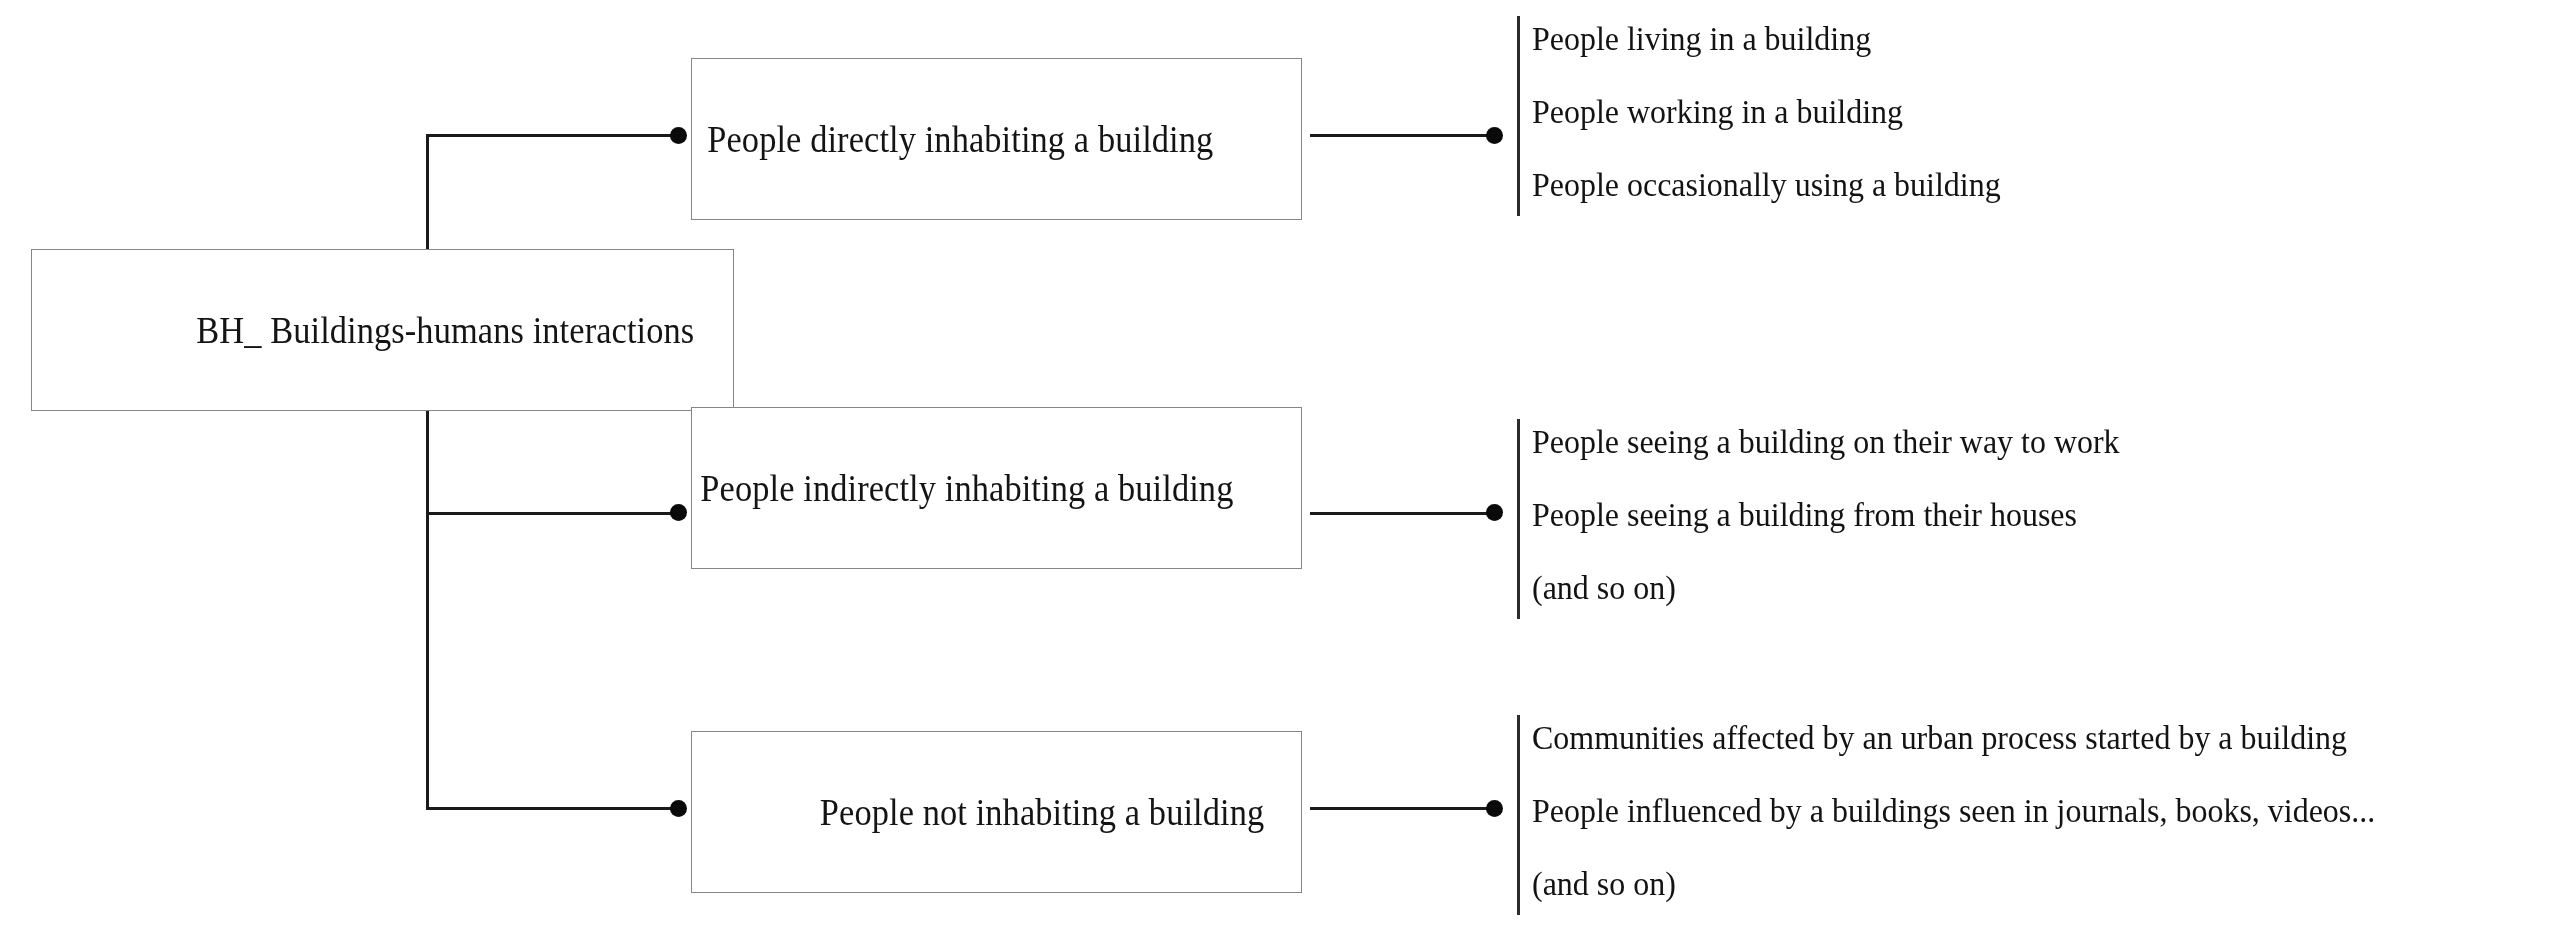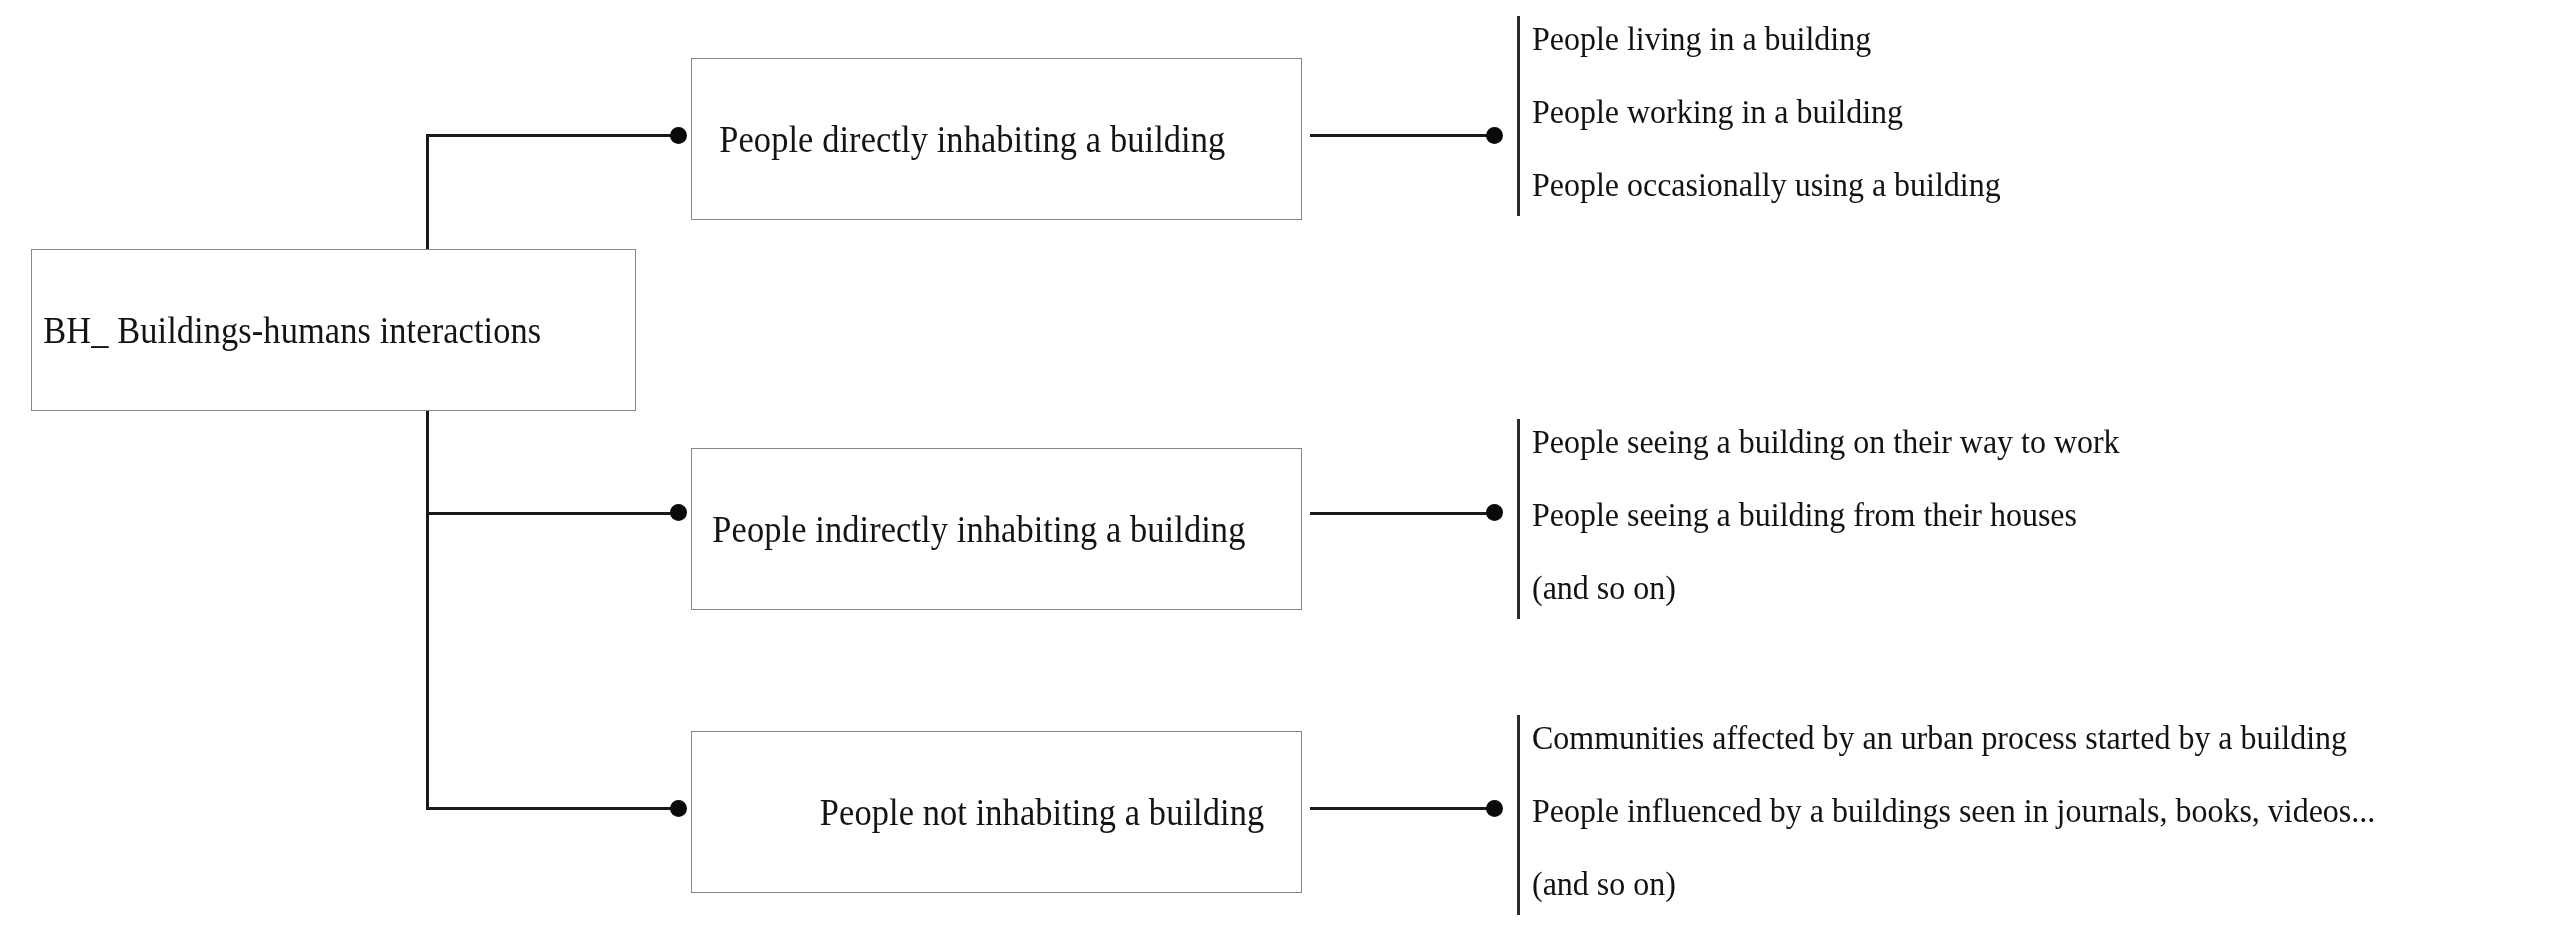--- a/index.html
+++ b/index.html
@@ -23,33 +23,33 @@
     position: absolute;
     box-sizing: border-box;
     background: #ffffff;
     border: 1.8px solid #868686;
     display: flex;
     align-items: center;
   }
   .node-box.root {
     left: 31px;
     top: 249px;
-    width: 605px;
+    width: 703px;
     height: 162px;
     z-index: 5;
+    justify-content: flex-end;
   }
   .node-box.branch {
     left: 691px;
     width: 611px;
     height: 162px;
     z-index: 5;
-    padding-left: 12px;
   }
   .node-box.branch-1 { top: 58px; }
-  .node-box.branch-2 { top: 448px; text-align: center; }
+  .node-box.branch-2 { top: 407px; text-align: center; }
   .node-box.branch-3 { top: 731px; justify-content: flex-end; }
 
   .node-label {
     font-size: 37px;
     line-height: 1;
     letter-spacing: 0.1px;
     white-space: nowrap;
     transform: scaleX(0.93);
     transform-origin: left center;
     color: #141414;

